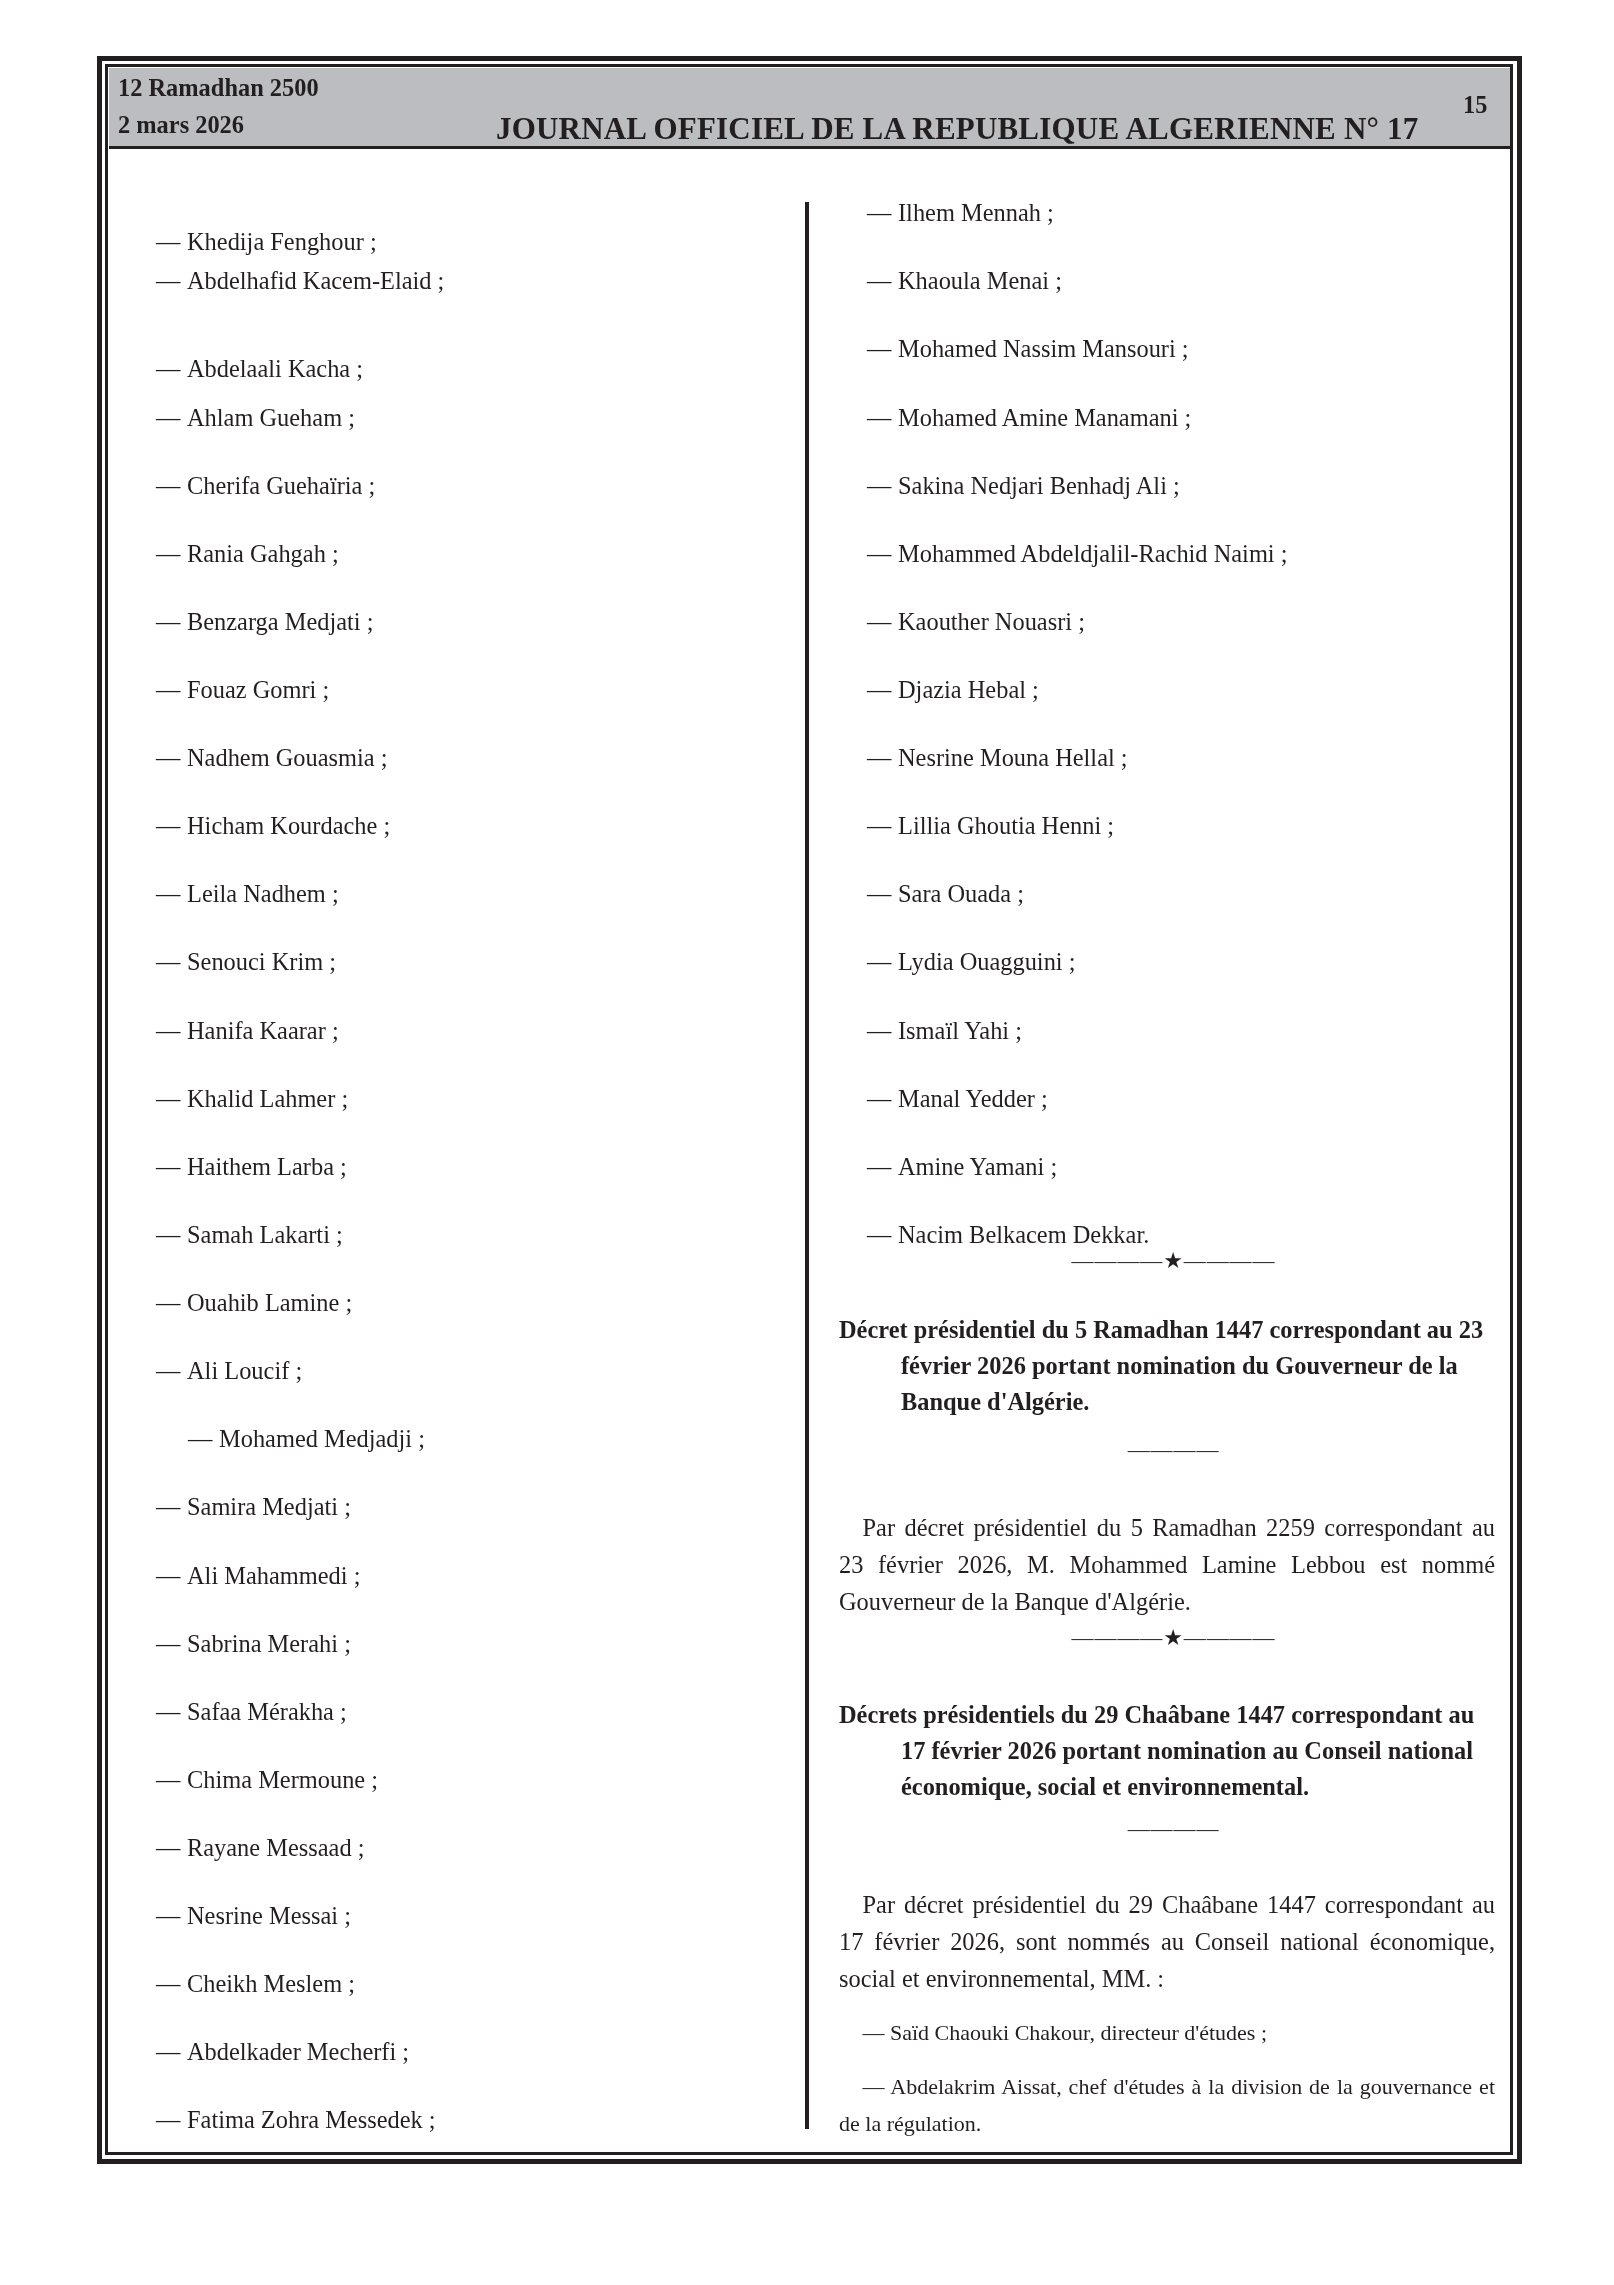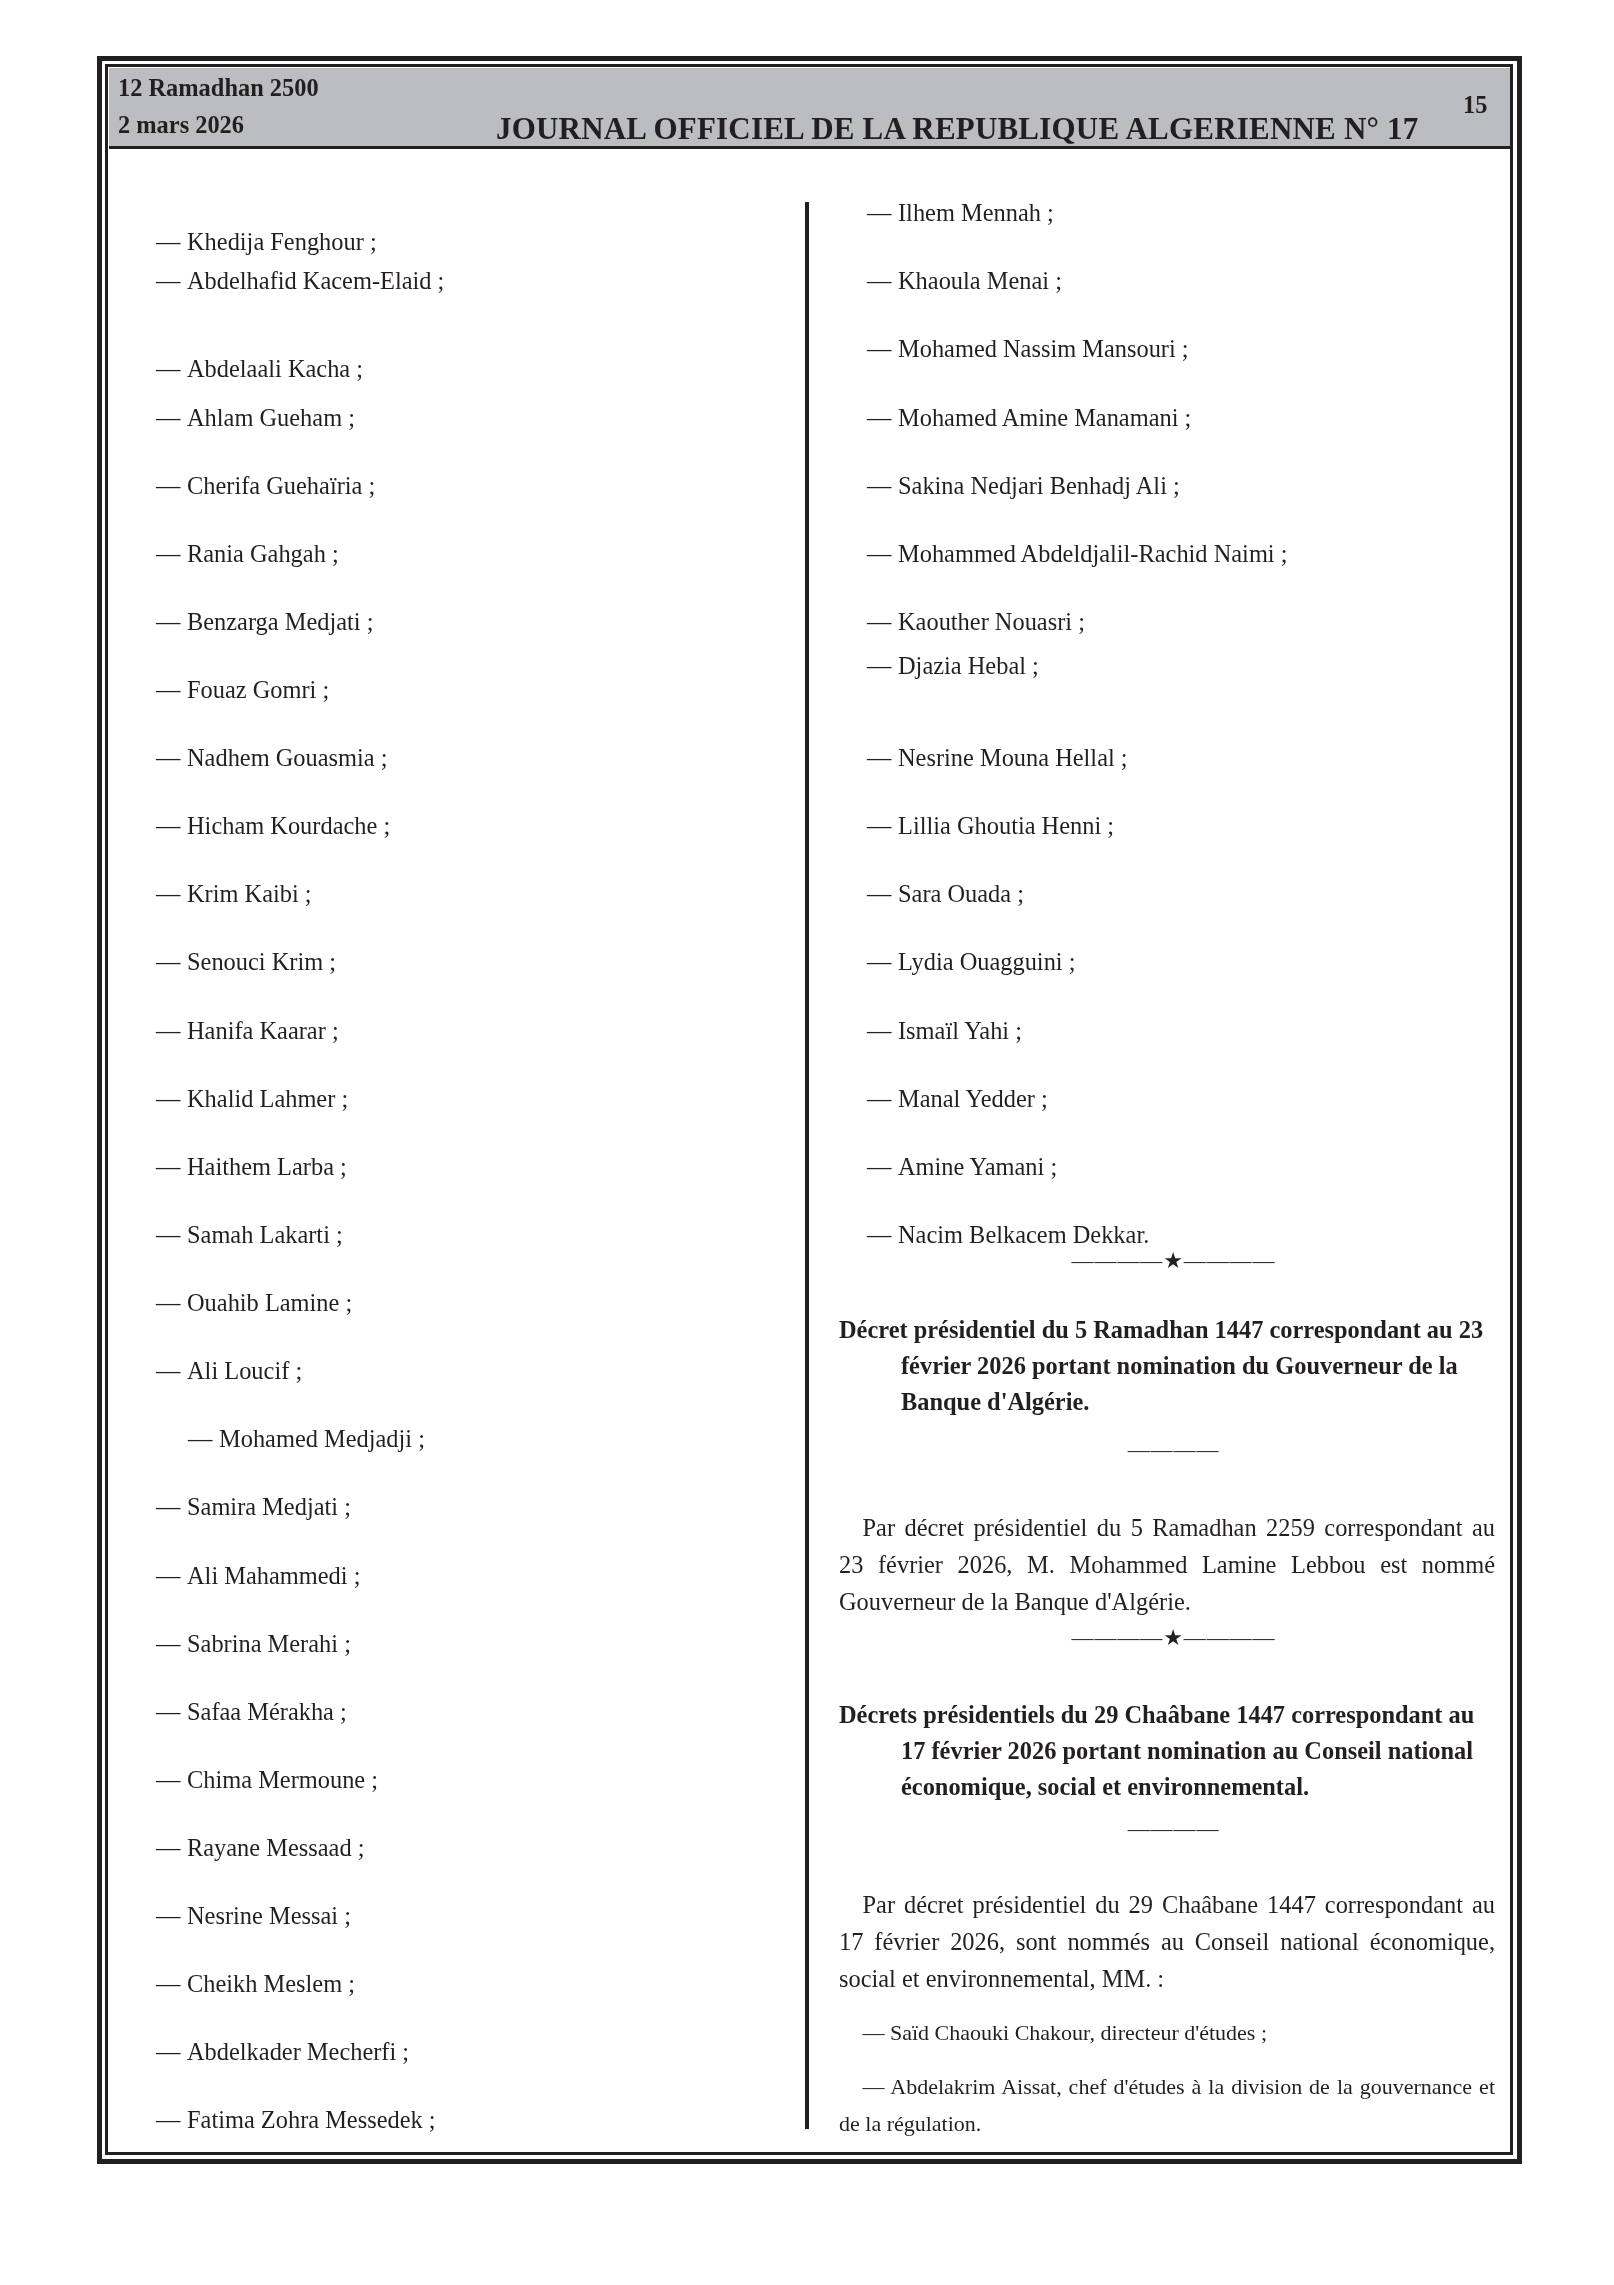--- a/index.html
+++ b/index.html
@@ -55,21 +55,21 @@
     <div class="item left-item" style="top: 197px; margin-top: 29px;"><span class="dash">—</span><span>Khedija Fenghour ;</span></div>
     <div class="item left-item" style="top: 265px;"><span class="dash">—</span><span>Abdelhafid Kacem-Elaid ;</span></div>
     <div class="item left-item" style="top: 353px;"><span class="dash">—</span><span>Abdelaali Kacha ;</span></div>
     <div class="item left-item" style="top: 402px;"><span class="dash">—</span><span>Ahlam Gueham ;</span></div>
     <div class="item left-item" style="top: 470px;"><span class="dash">—</span><span>Cherifa Guehaïria ;</span></div>
     <div class="item left-item" style="top: 538px;"><span class="dash">—</span><span>Rania Gahgah ;</span></div>
     <div class="item left-item" style="top: 606px;"><span class="dash">—</span><span>Benzarga Medjati ;</span></div>
     <div class="item left-item" style="top: 674px;"><span class="dash">—</span><span>Fouaz Gomri ;</span></div>
     <div class="item left-item" style="top: 742px;"><span class="dash">—</span><span>Nadhem Gouasmia ;</span></div>
     <div class="item left-item" style="top: 810px;"><span class="dash">—</span><span>Hicham Kourdache ;</span></div>
-    <div class="item left-item" style="top: 878px;"><span class="dash">—</span><span>Krim Kaibi ;</span></div>
+    <div class="item left-item" style="top: 878px;"><span class="dash">—</span><span>Leila Nadhem ;</span></div>
     <div class="item left-item" style="top: 946px;"><span class="dash">—</span><span>Senouci Krim ;</span></div>
     <div class="item left-item" style="top: 1015px;"><span class="dash">—</span><span>Hanifa Kaarar ;</span></div>
     <div class="item left-item" style="top: 1083px;"><span class="dash">—</span><span>Khalid Lahmer ;</span></div>
     <div class="item left-item" style="top: 1151px;"><span class="dash">—</span><span>Haithem Larba ;</span></div>
     <div class="item left-item" style="top: 1219px;"><span class="dash">—</span><span>Samah Lakarti ;</span></div>
     <div class="item left-item" style="top: 1287px;"><span class="dash">—</span><span>Ouahib Lamine ;</span></div>
     <div class="item left-item" style="top: 1355px;"><span class="dash">—</span><span>Ali Loucif ;</span></div>
     <div class="item left-item" style="top: 1423px; margin-left: 32px;"><span class="dash">—</span><span>Mohamed Medjadji ;</span></div>
     <div class="item left-item" style="top: 1491px;"><span class="dash">—</span><span>Samira Medjati ;</span></div>
     <div class="item left-item" style="top: 1560px;"><span class="dash">—</span><span>Ali Mahammedi ;</span></div>
@@ -83,21 +83,21 @@
     <div class="item left-item" style="top: 2104px;"><span class="dash">—</span><span>Fatima Zohra Messedek ;</span></div>
   </div>
 <div id="right-list">
     <div class="item right-item" style="top: 197px;"><span class="dash">—</span><span>Ilhem Mennah ;</span></div>
     <div class="item right-item" style="top: 265px;"><span class="dash">—</span><span>Khaoula Menai ;</span></div>
     <div class="item right-item" style="top: 333px;"><span class="dash">—</span><span>Mohamed Nassim Mansouri ;</span></div>
     <div class="item right-item" style="top: 402px;"><span class="dash">—</span><span>Mohamed Amine Manamani ;</span></div>
     <div class="item right-item" style="top: 470px;"><span class="dash">—</span><span>Sakina Nedjari Benhadj Ali ;</span></div>
     <div class="item right-item" style="top: 538px;"><span class="dash">—</span><span>Mohammed Abdeldjalil-Rachid Naimi ;</span></div>
     <div class="item right-item" style="top: 606px;"><span class="dash">—</span><span>Kaouther Nouasri ;</span></div>
-    <div class="item right-item" style="top: 650px;"><span class="dash">—</span><span>Djazia Hebal ;</span></div>
+    <div class="item right-item" style="top: 674px;"><span class="dash">—</span><span>Djazia Hebal ;</span></div>
     <div class="item right-item" style="top: 742px;"><span class="dash">—</span><span>Nesrine Mouna Hellal ;</span></div>
     <div class="item right-item" style="top: 810px;"><span class="dash">—</span><span>Lillia Ghoutia Henni ;</span></div>
     <div class="item right-item" style="top: 878px;"><span class="dash">—</span><span>Sara Ouada ;</span></div>
     <div class="item right-item" style="top: 946px;"><span class="dash">—</span><span>Lydia Ouagguini ;</span></div>
     <div class="item right-item" style="top: 1015px;"><span class="dash">—</span><span>Ismaïl Yahi ;</span></div>
     <div class="item right-item" style="top: 1083px;"><span class="dash">—</span><span>Manal Yedder ;</span></div>
     <div class="item right-item" style="top: 1151px;"><span class="dash">—</span><span>Amine Yamani ;</span></div>
     <div class="item right-item" style="top: 1219px;"><span class="dash">—</span><span>Nacim Belkacem Dekkar.</span></div>
   </div>
 

